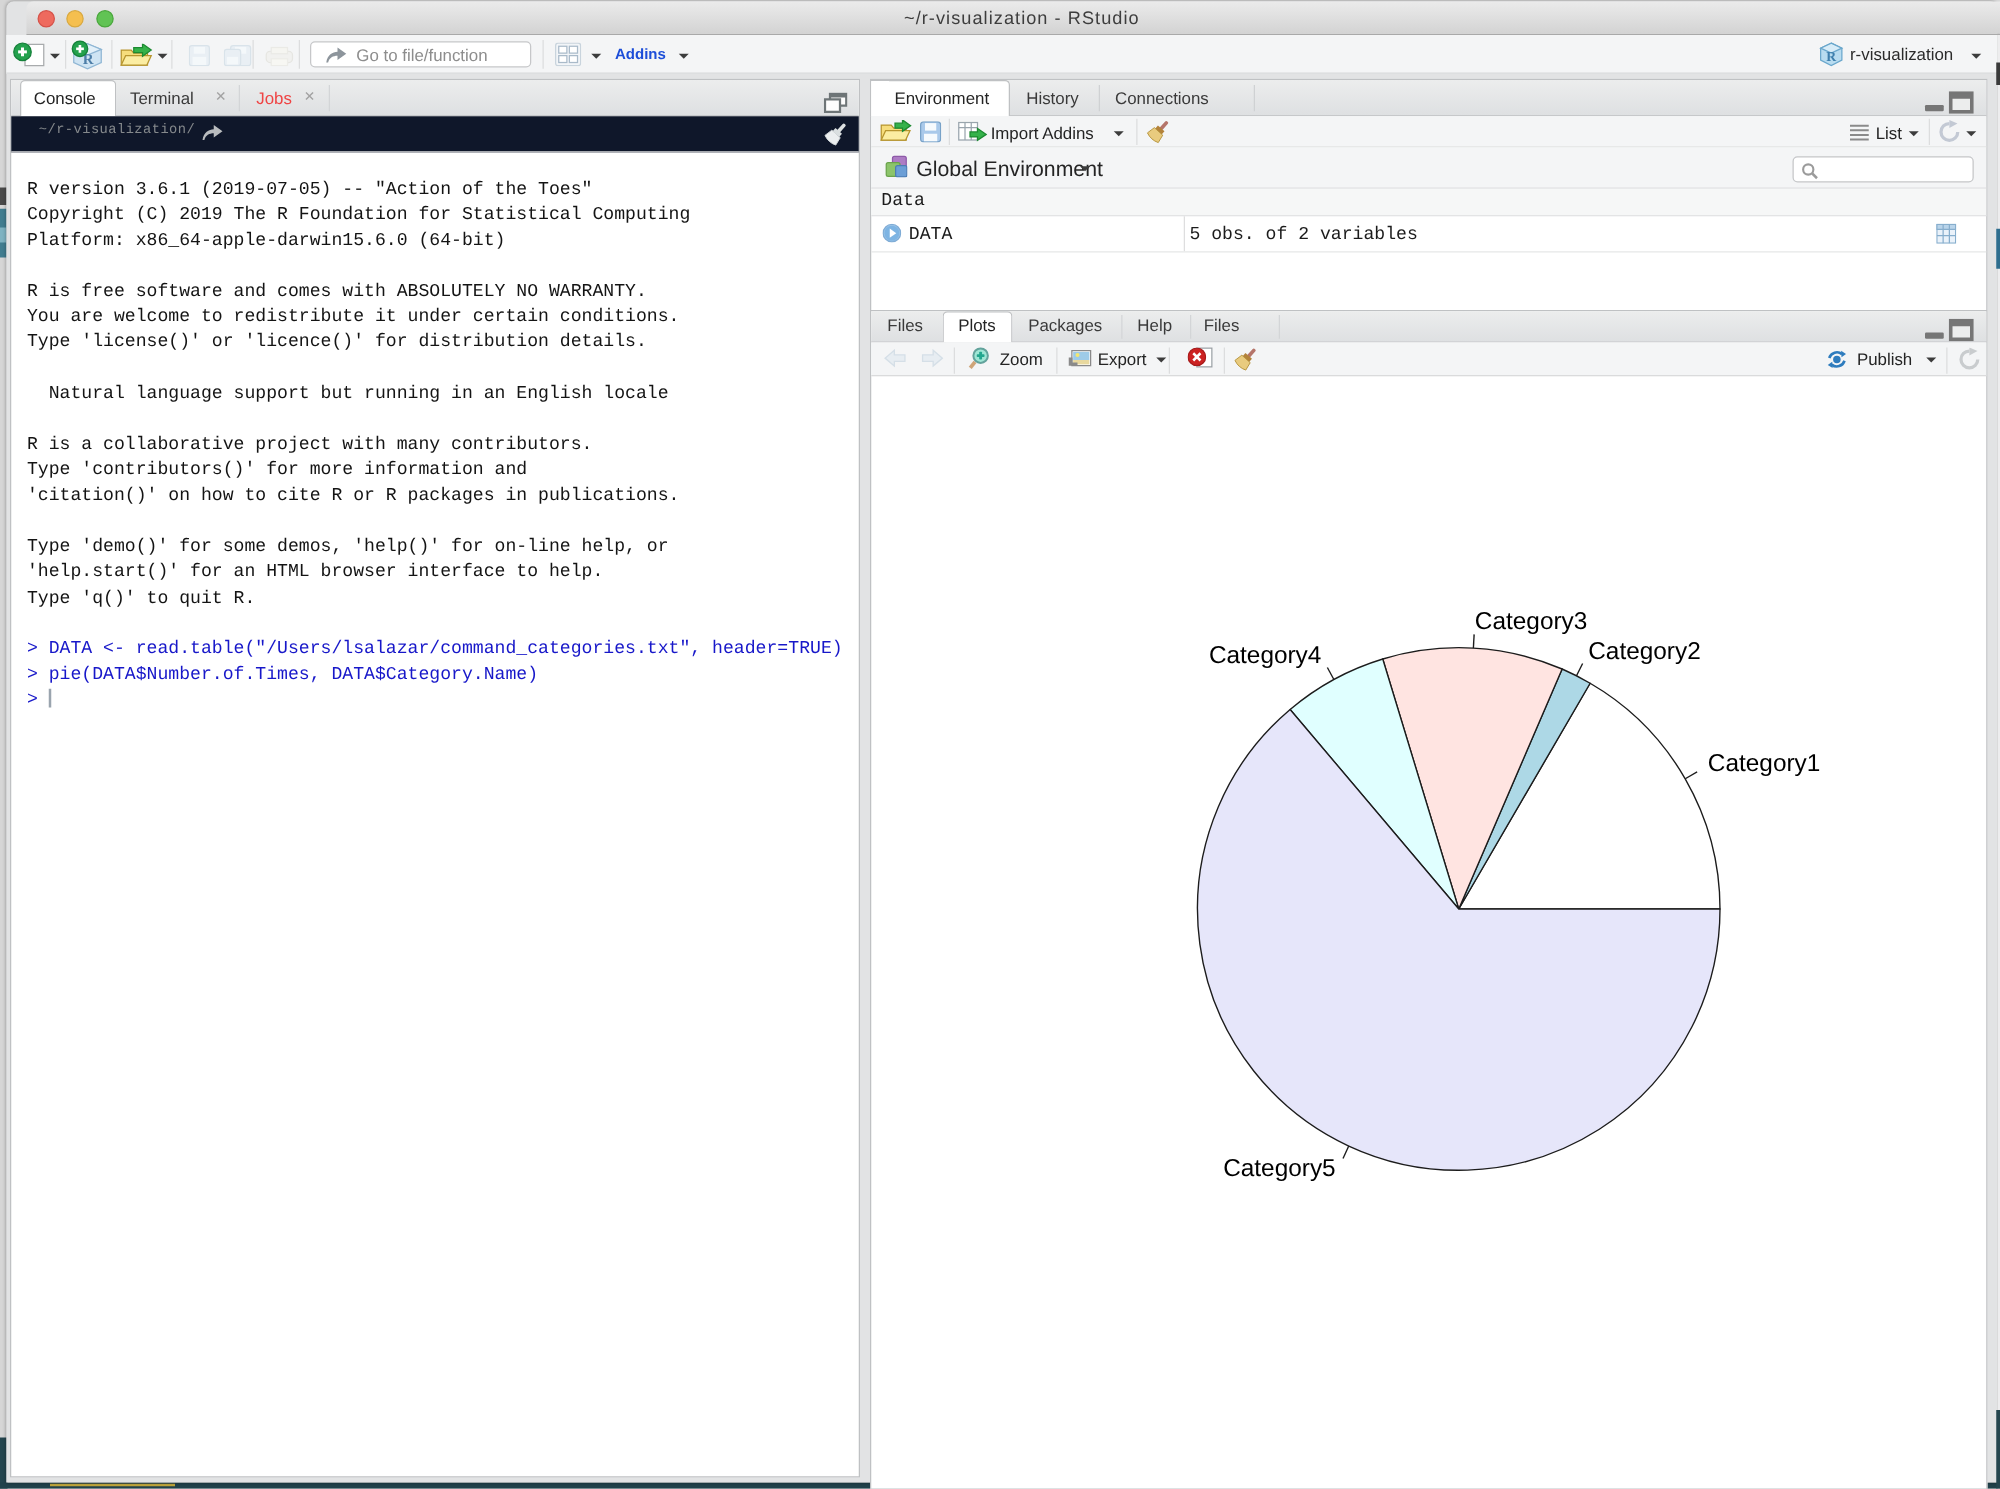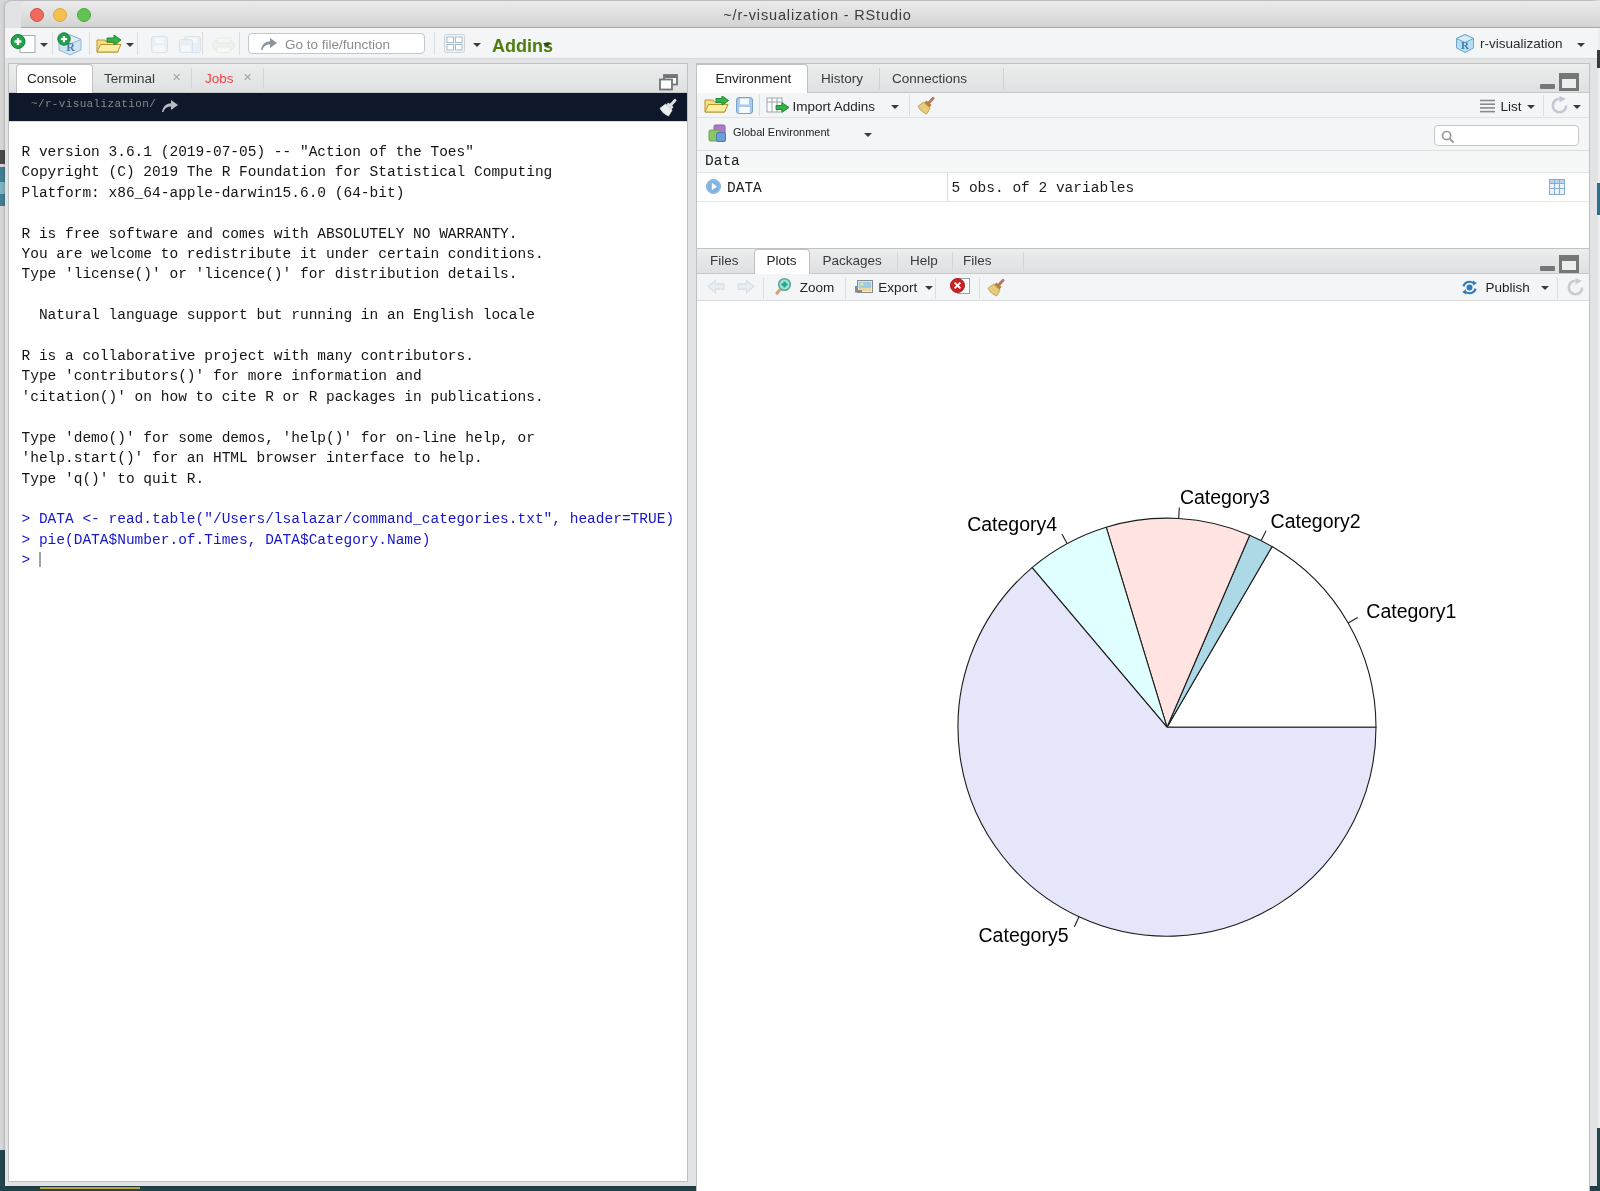--- a/index.html
+++ b/index.html
@@ -128,21 +128,21 @@
     </div>
     <div class="abs tsep" style="left:428.5px;top:31px"></div>
     <svg class="abs" style="left:439px;top:33px" width="21" height="19" viewBox="0 0 21 19">
       <rect x="0.5" y="0.5" width="20" height="18" rx="2" fill="#f2f5f8" stroke="#c9d4dd"></rect>
       <rect x="3" y="3" width="6.5" height="5.5" fill="#fff" stroke="#a9bac9"></rect>
       <rect x="11.5" y="3" width="6.5" height="5.5" fill="#fff" stroke="#a9bac9"></rect>
       <rect x="3" y="10.5" width="6.5" height="5.5" fill="#fff" stroke="#a9bac9"></rect>
       <rect x="11.5" y="10.5" width="6.5" height="5.5" fill="#fff" stroke="#a9bac9"></rect>
     </svg>
     <div class="abs caret" style="left:468px;top:42px"></div>
-    <div class="abs" style="left:487px;top:35px;font-size:18px;font-weight:bold;color:#4d7c0f;">Addins</div>
+    <div class="abs" style="left:487px;top:35px;font-size:12px;font-weight:bold;color:#1d4ed8;">Addins</div>
     <div class="abs caret" style="left:538px;top:42px"></div>
     <svg class="abs" style="left:1450px;top:32px" width="20" height="21" viewBox="0 0 20 21">
       <polygon points="10,1.5 18.5,5.5 18.5,15 10,19.5 1.5,15 1.5,5.5" fill="#b8dcf0" stroke="#6aa7cc"></polygon>
       <polygon points="10,1.5 18.5,5.5 10,9.5 1.5,5.5" fill="#d7ecf8" stroke="#6aa7cc"></polygon>
       <text x="10" y="16" text-anchor="middle" font-family="Liberation Serif, serif" font-size="11" fill="#3e7fad" font-weight="bold">R</text>
     </svg>
     <div class="abs" style="left:1475px;top:35px;font-size:13.5px;color:#2b2b2b;">r-visualization</div>
     <div class="abs caret" style="left:1572px;top:42px"></div>
     <div id="left-pane" class="abs pane">
       <div class="tabbar" style="height:29px;"></div>
@@ -253,21 +253,21 @@
         <path d="M9.5,2.8 a6.7,6.7 0 1 0 6.7,6.7" fill="none" stroke="#c3c9d4" stroke-width="2.6"></path>
         <path d="M9.5,0 L16,2.8 L9.5,6.4 z" fill="#c3c9d4"></path>
       </svg>
       <div class="abs caret" style="left:876px;top:41px;"></div>
       <div class="abs" style="left:0;top:54px;width:892px;height:32.5px;background:#f4f5f6;border-bottom:1px solid #dddedf;"></div>
       <svg class="abs" style="left:11px;top:60px" width="18" height="18" viewBox="0 0 18 18">
         <rect x="6" y="1" width="11" height="11" rx="1.5" fill="#ad7cc4" stroke="#8e5aa8"></rect>
         <rect x="1" y="6" width="11" height="11" rx="1.5" fill="#8cc46a" stroke="#6aa34b"></rect>
         <rect x="8.5" y="8.5" width="9" height="9" rx="1.5" fill="#6b9ed6" stroke="#4c7cb3"></rect>
       </svg>
-      <div class="abs" style="left:36.5px;top:62px;font-size:11px;color:#242424;">Global Environment</div>
+      <div class="abs" style="left:36.5px;top:62px;font-size:17px;color:#242424;">Global Environment</div>
       <div class="abs caret" style="left:167px;top:69px;"></div>
       <div class="abs" style="left:737.5px;top:61px;width:145px;height:21px;background:#fff;border:1px solid #c5c6c8;border-radius:4px;">
         <svg class="abs" style="left:6px;top:3.5px" width="14" height="14" viewBox="0 0 14 14">
           <circle cx="5.6" cy="5.6" r="4.1" fill="none" stroke="#9b9b9b" stroke-width="1.7"></circle>
           <line x1="8.8" y1="8.8" x2="12.6" y2="12.6" stroke="#9b9b9b" stroke-width="2"></line>
         </svg>
       </div>
       <div class="abs" style="left:0;top:86.5px;width:892px;height:22px;background:#f6f7f7;border-bottom:1px solid #e3e4e5;"></div>
       <div class="abs envrowtxt" style="left:8.5px;top:89px;">Data</div>
       <div class="abs" style="left:250px;top:108.5px;width:1px;height:28.5px;background:#dededf;"></div>

